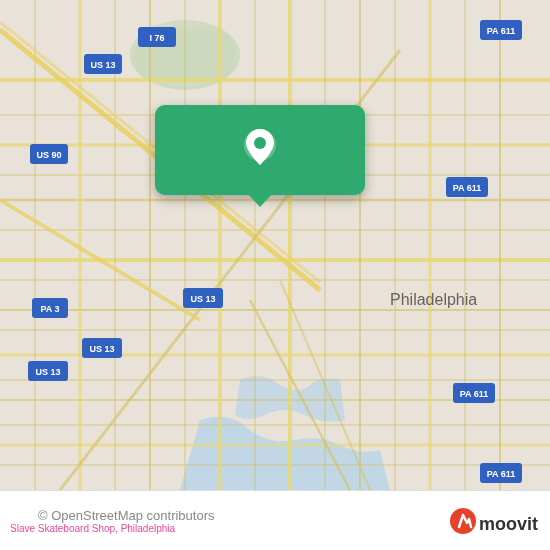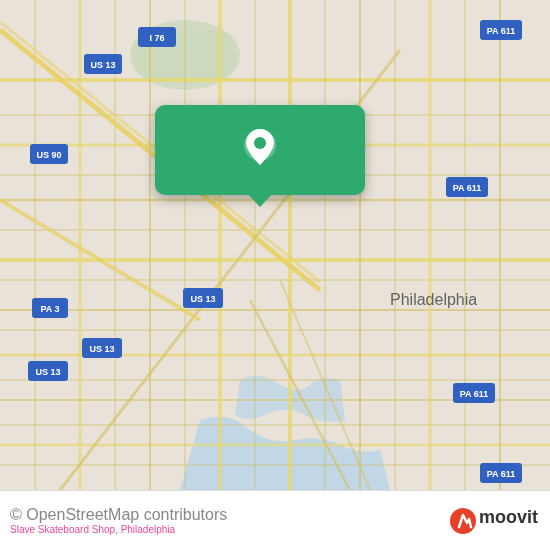--- a/index.html
+++ b/index.html
@@ -88,33 +88,34 @@
       padding: 0 12px 0 10px;
       border-top: 1px solid #ddd;
     }
 
     #bottom-left {
       display: flex;
       flex-direction: column;
     }
 
     #copyright-text {
-      font-size: 16px;
+      font-size: 13px;
       color: #888;
+      margin-left: 28px;
     }
 
     #location-name {
       font-size: 10px;
       color: #ec4899;
       font-weight: 400;
     }
 
     #moovit-logo {
       display: flex;
-      align-items: flex-start;
+      align-items: flex-end;
       gap: 2px;
     }
 
     #moovit-text {
       font-size: 18px;
       font-weight: bold;
       color: #333;
     }
 
     #moovit-icon {

